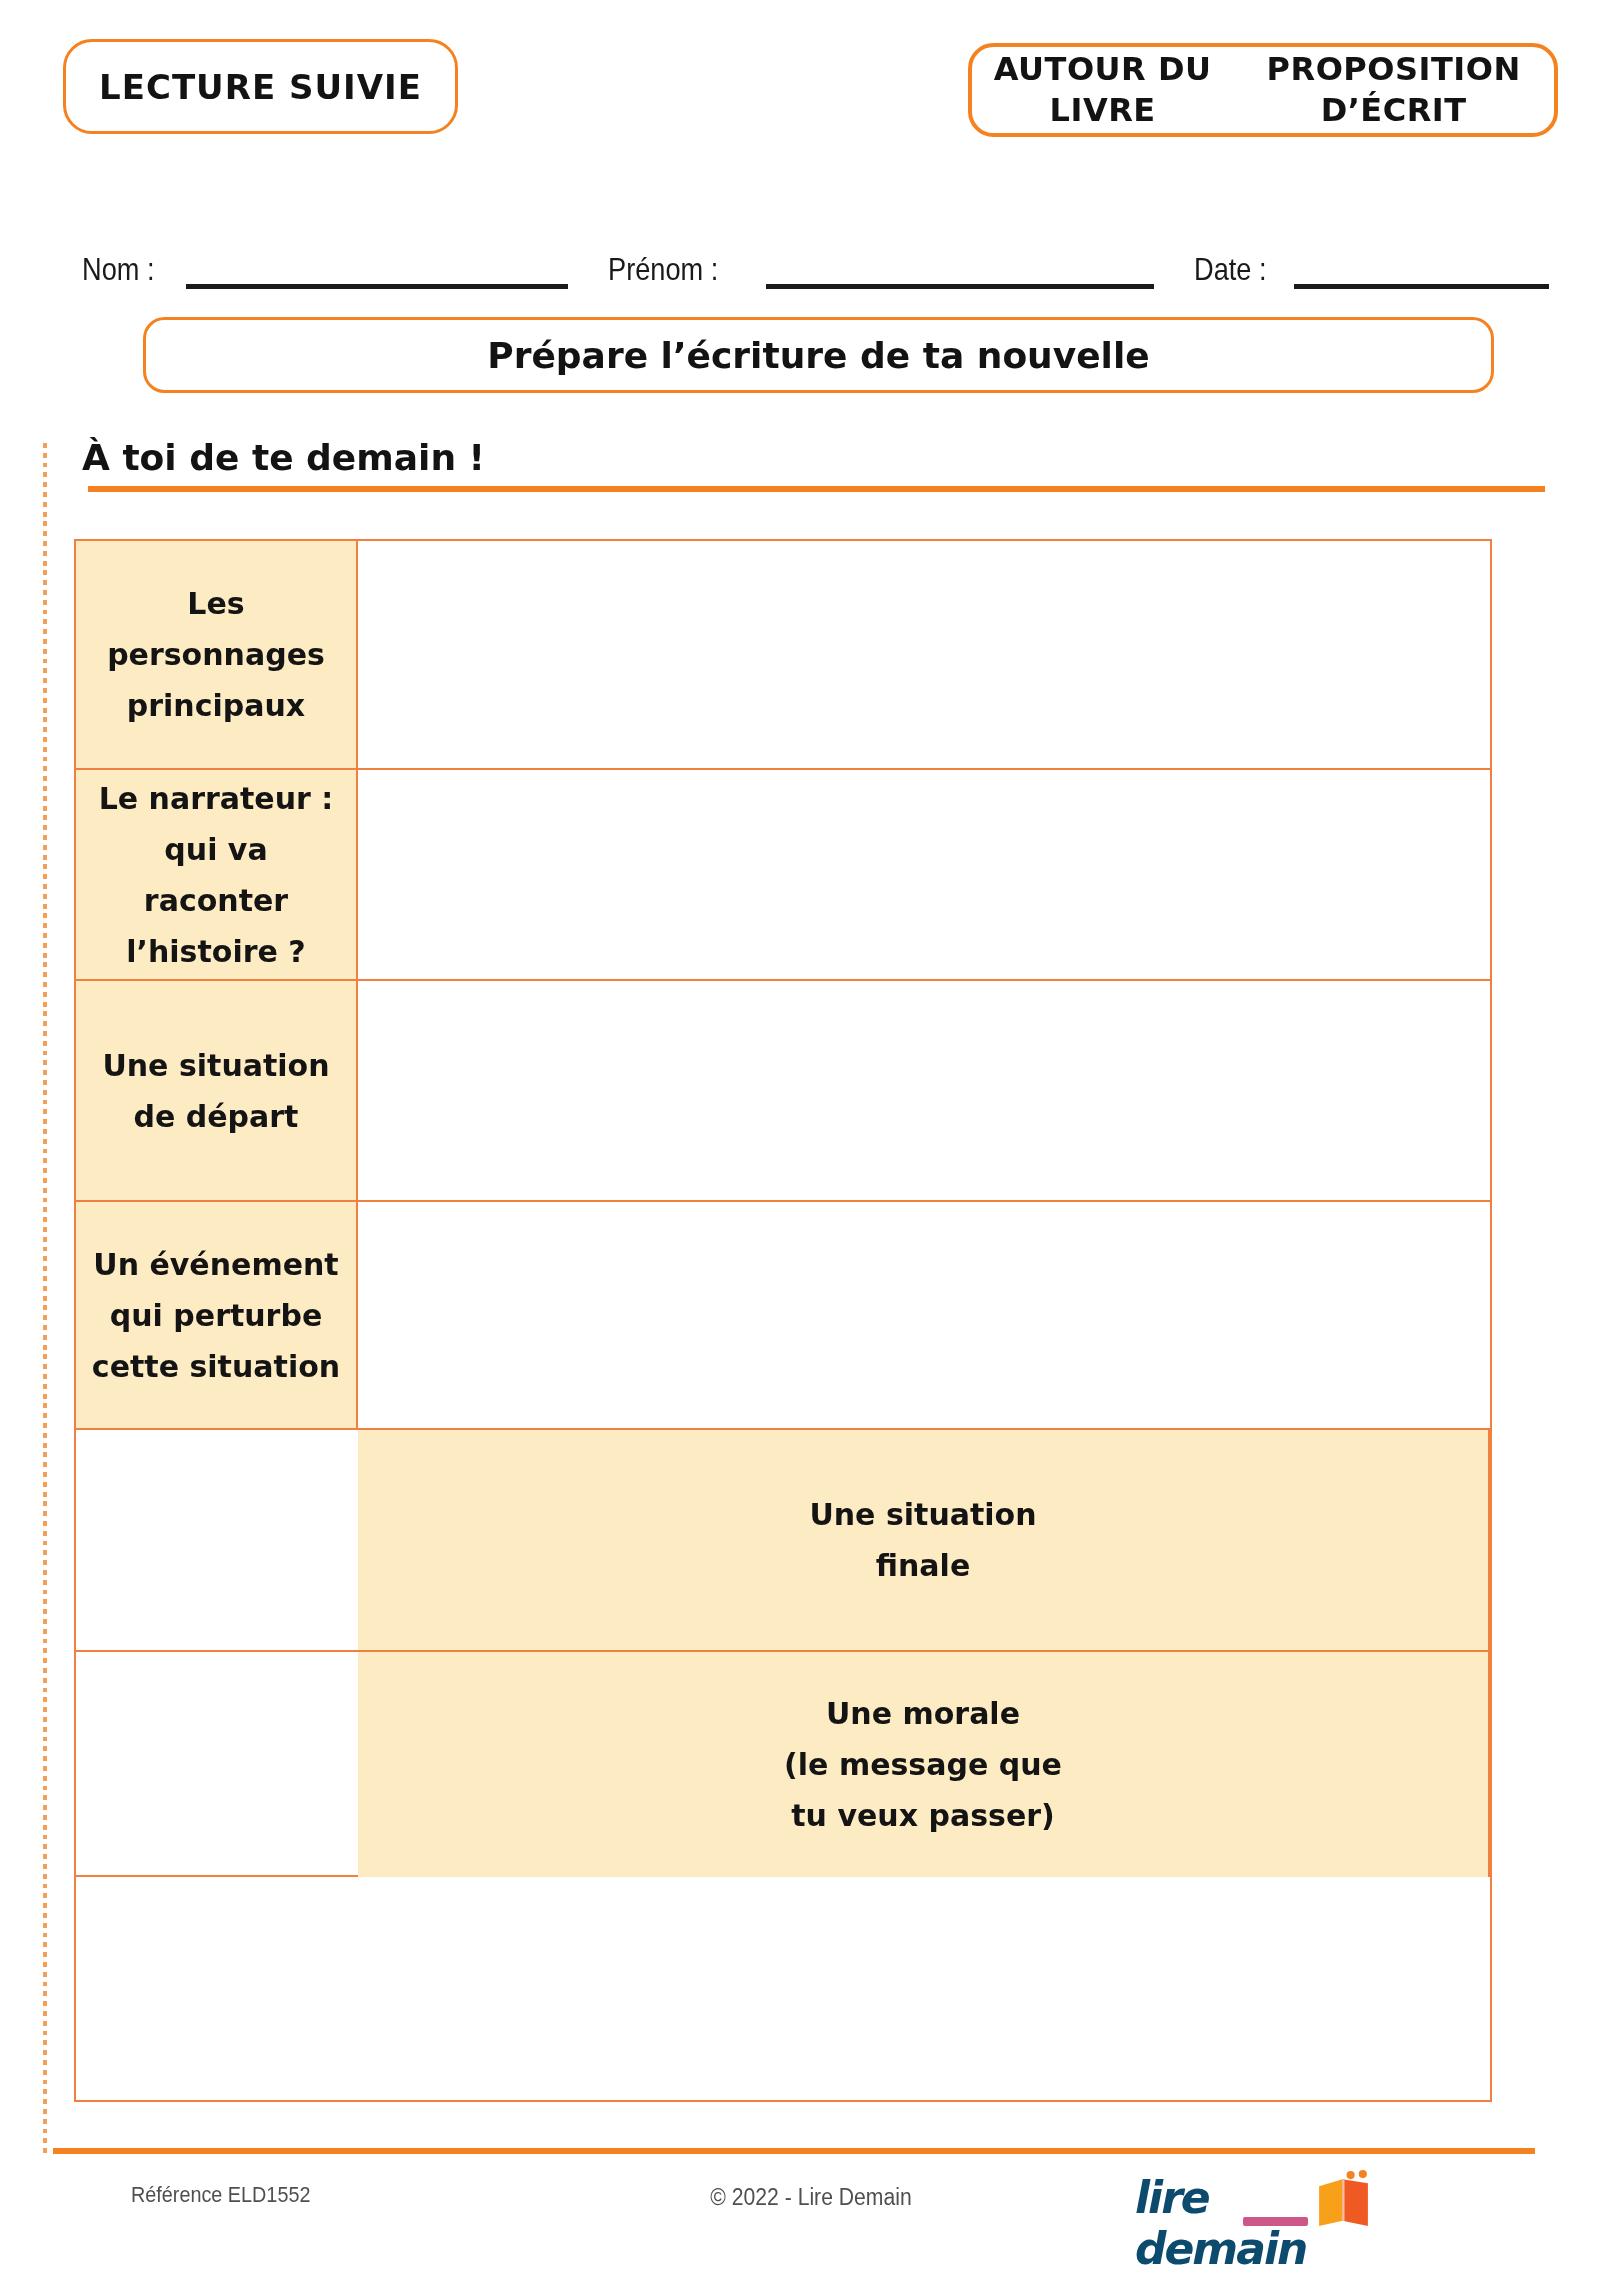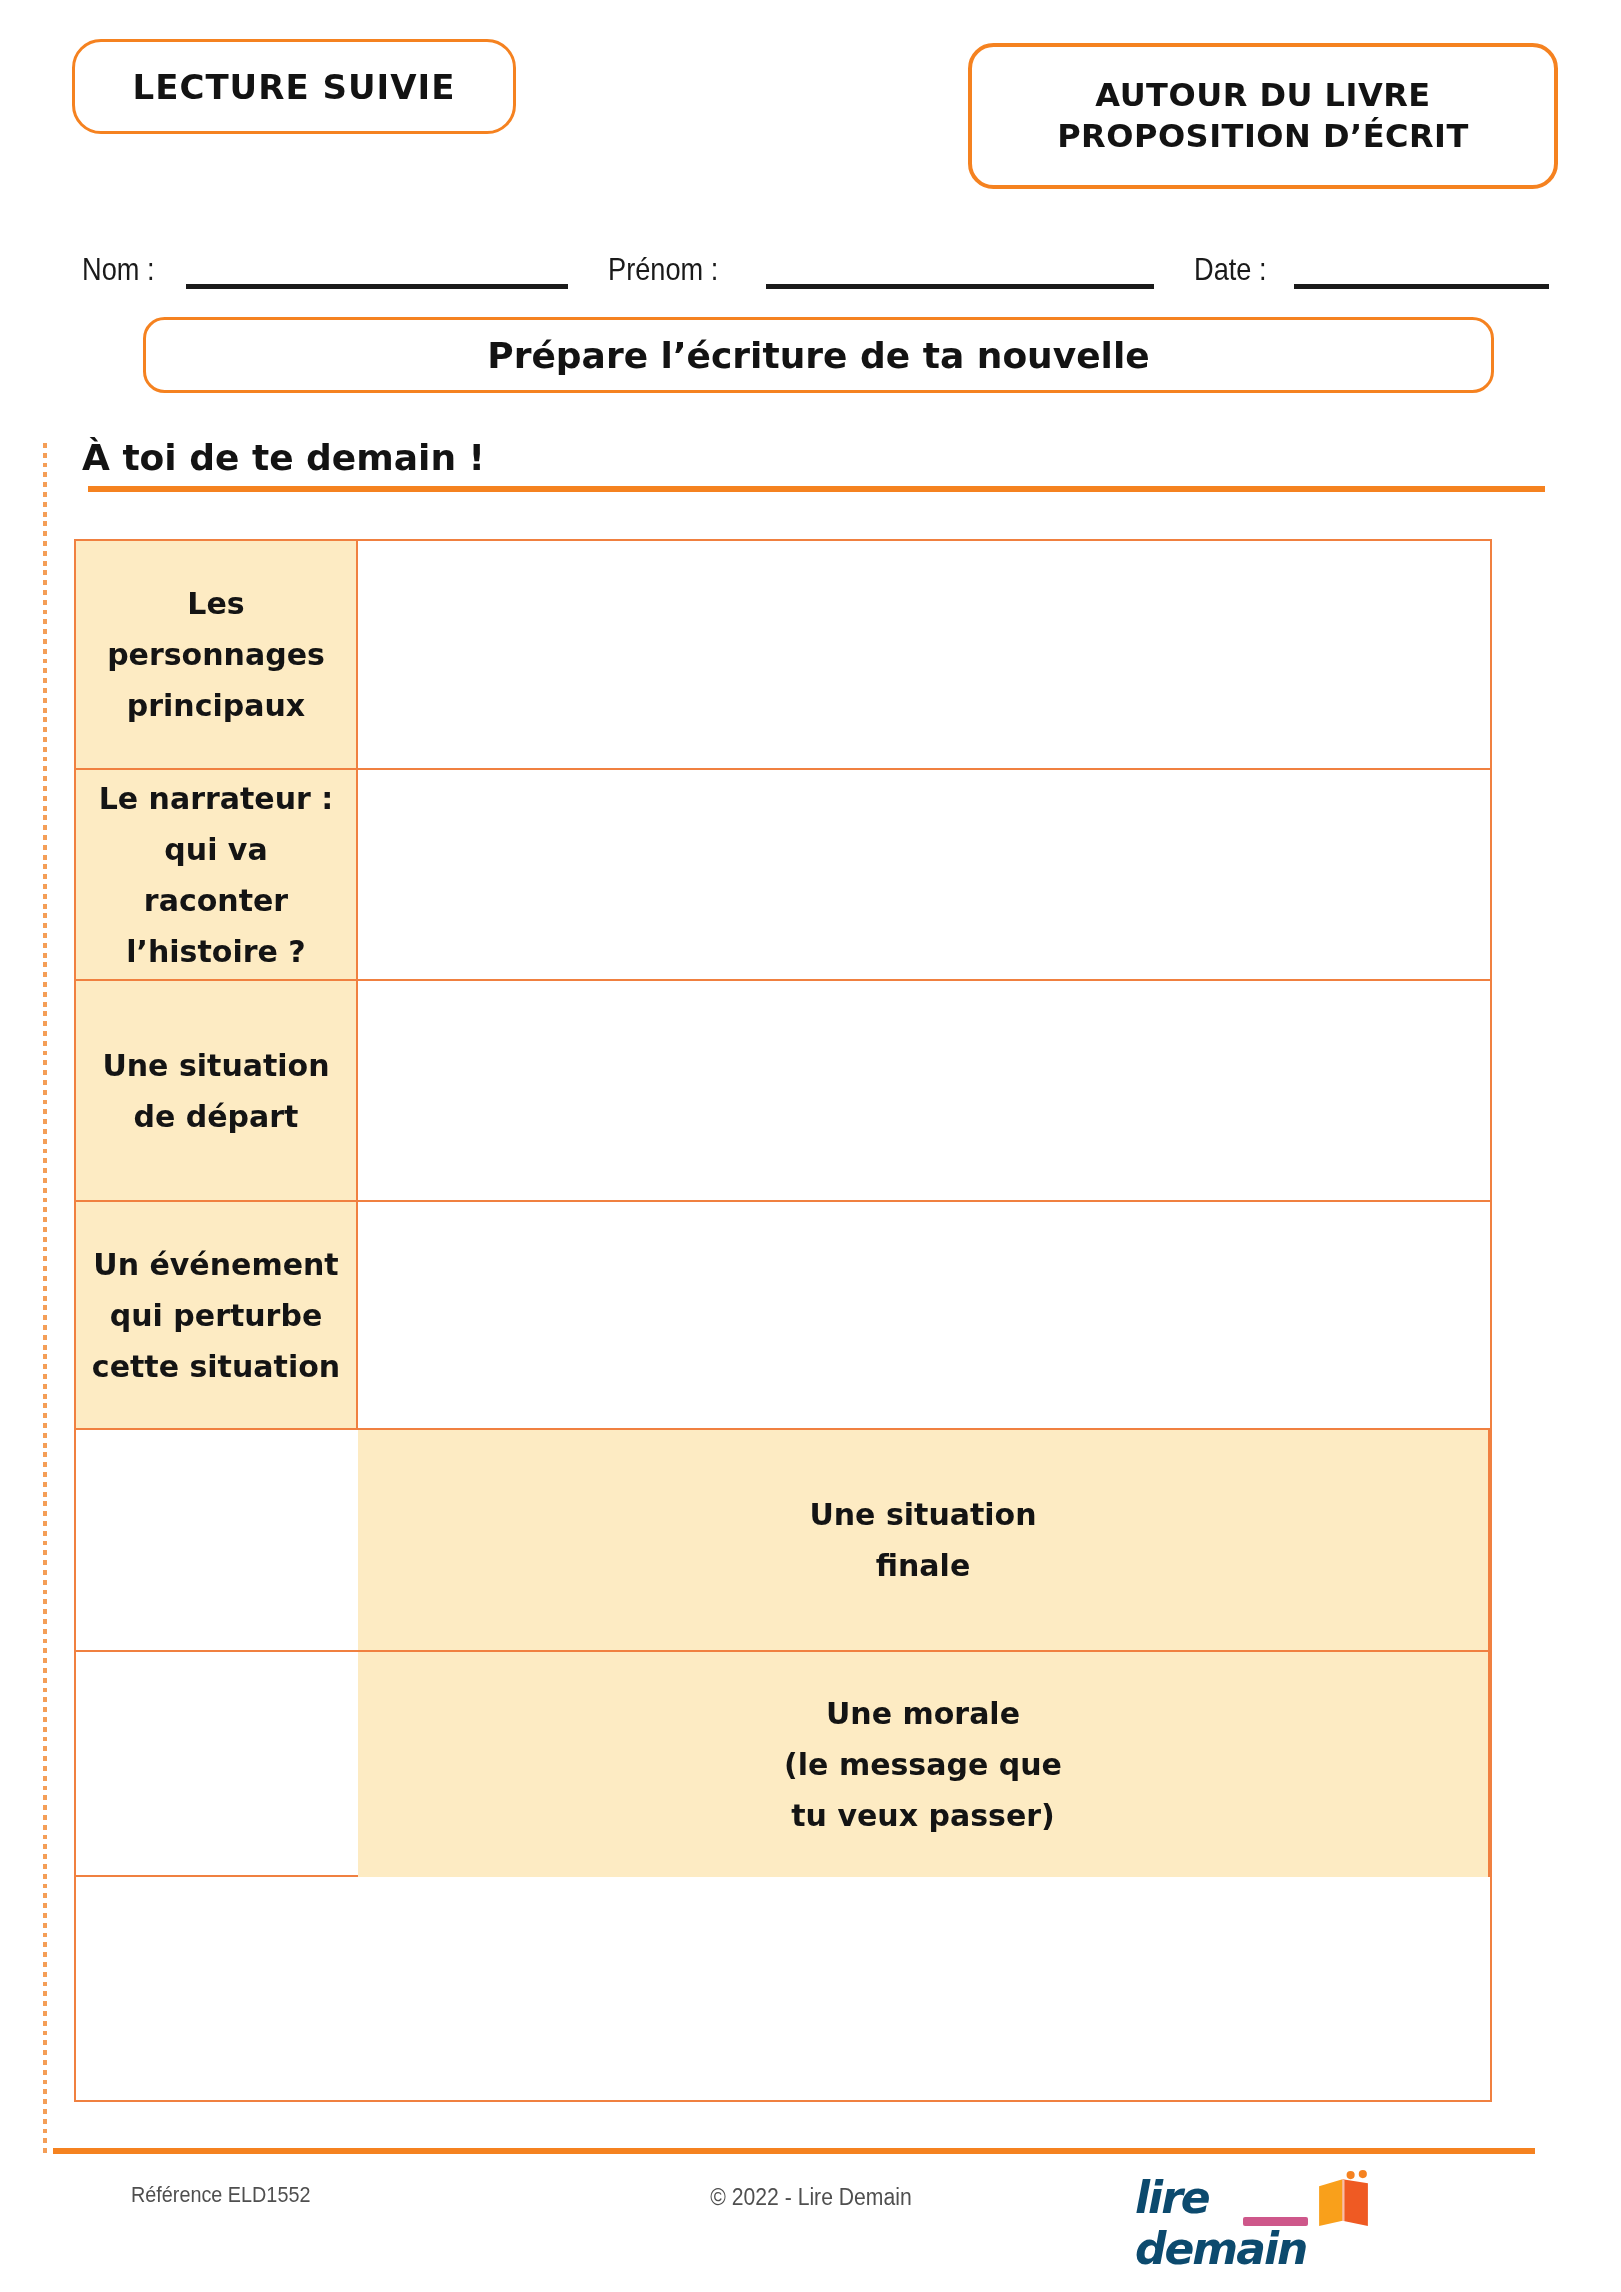--- a/index.html
+++ b/index.html
@@ -6,26 +6,26 @@
   html,body { background:#9a9a9a; }
   .page {
     position:relative; width:1621px; height:2293px; background:#ffffff;
     margin:0 auto; overflow:hidden;
     font-family:"DejaVu Sans", sans-serif; color:#1a1a1a;
   }
 
   
   .badge { position:absolute; display:flex; align-items:center; justify-content:center;
            text-align:center; font-weight:700; color:#131313; background:#fff; }
-  .badge-left  { left:72px; top:39px; width:444px; height:95px;
+  .badge-left  { left:63px; top:39px; width:395px; height:95px;
                  border:3.9px solid #f58220; border-radius:29px;
                  font-size:34px; letter-spacing:1px; }
-  .badge-right { left:968px; top:43px; width:590px; height:146px;
+  .badge-right { left:968px; top:43px; width:590px; height:94px;
                  border:4.9px solid #f58220; border-radius:25.5px;
-                 font-size:32px; line-height:1.28; letter-spacing:0.5px; flex-direction:column; }
+                 font-size:32px; line-height:1.28; letter-spacing:0.5px; flex-direction:row; }
 
   
   .id-label { position:absolute; font-family:"Liberation Sans", sans-serif;
               font-size:32px; color:#1a1a1a; transform:scaleX(0.85); transform-origin:left; }
   .id-line  { position:absolute; height:4.9px; background:#1a1a1a; }
 
   
   .banner { position:absolute; left:143px; top:317px; width:1351px; height:76px;
             border:3.9px solid #f58220; border-radius:21.6px; background:#fff;
             display:flex; align-items:center; justify-content:center;

